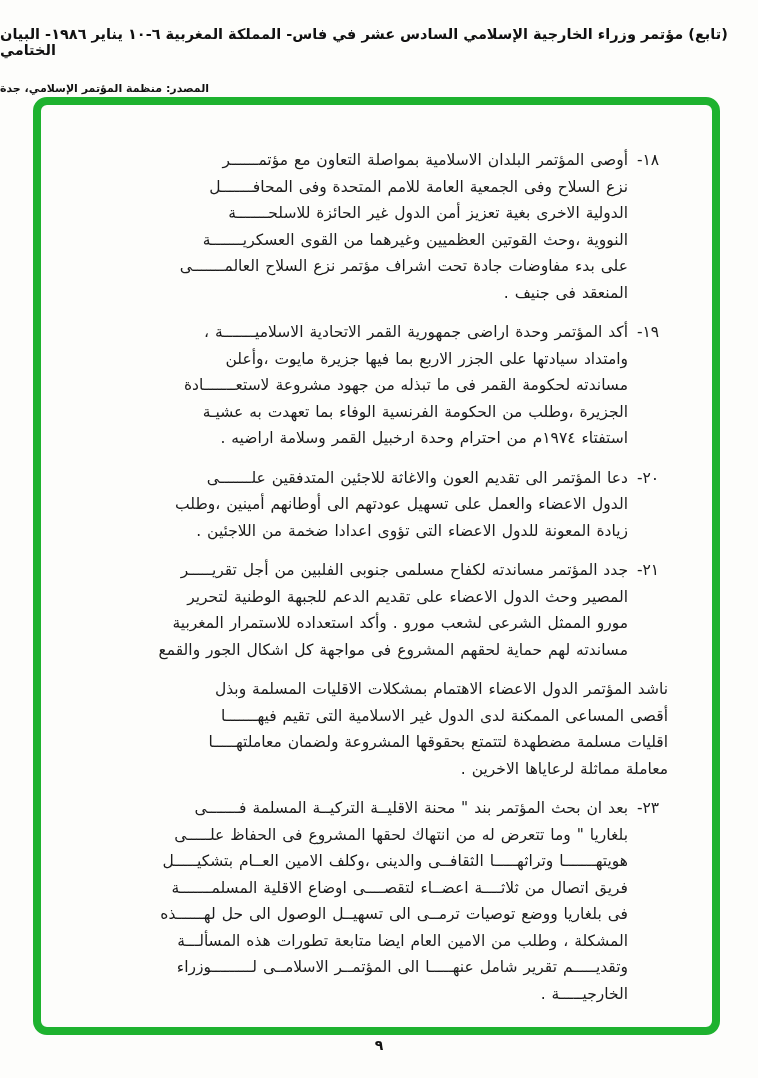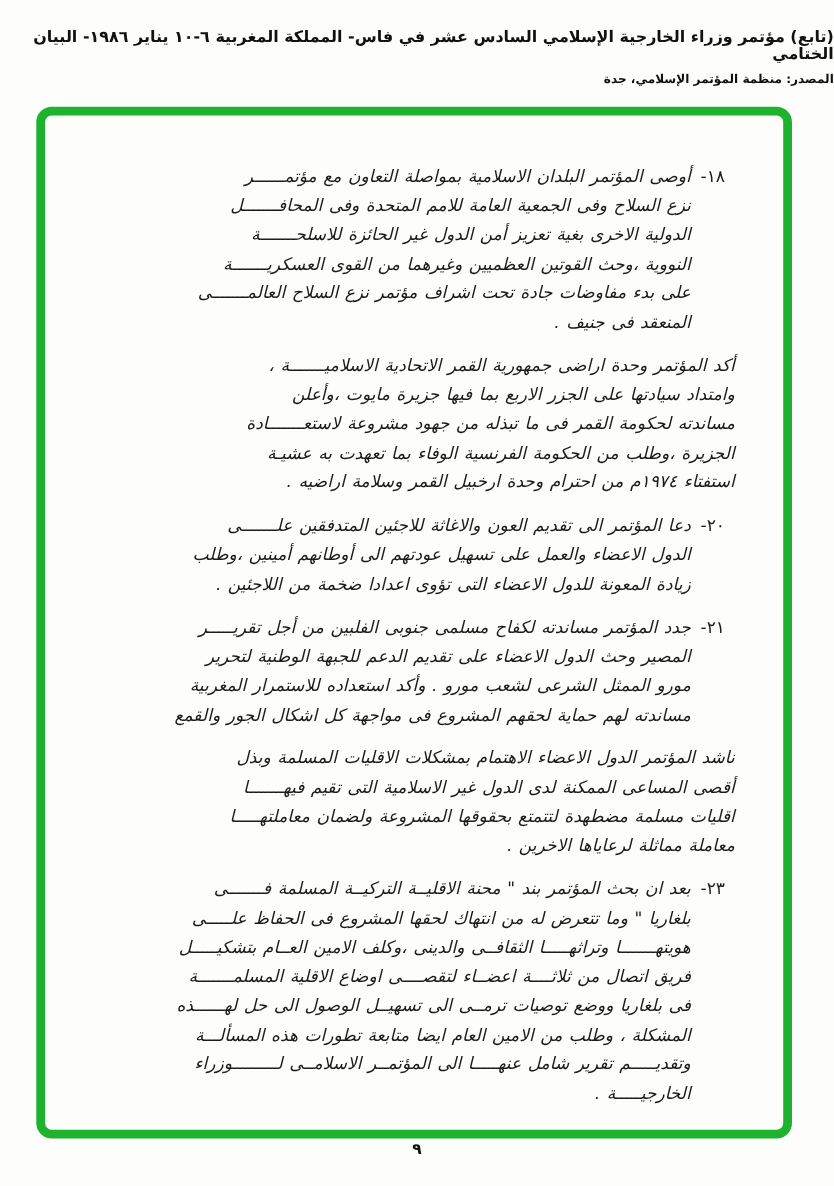--- a/index.html
+++ b/index.html
@@ -13,31 +13,31 @@
     background: #fdfdfb;
     font-family: "DejaVu Sans", sans-serif;
     color: #1b1b1b;
     overflow: hidden;
   }
   .header {
     position: absolute;
     top: 26px;
     left: 0;
     right: 0;
-    text-align: right;
+    text-align: left;
     direction: rtl;
   }
   .header-title {
     font-size: 14.5px;
     font-weight: 700;
     letter-spacing: 0;
     color: #111;
   }
   .header-source {
-    margin-top: 7px;
+    margin-top: 24px;
     font-size: 11px;
     font-weight: 700;
     color: #111;
   }
   .doc-frame {
     position: absolute;
     left: 33px;
     top: 97px;
     width: 687px;
     height: 938px;
@@ -59,21 +59,20 @@
   }
   .para-num {
     flex: 0 0 40px;
     white-space: nowrap;
     text-align: center;
   }
   .para-text {
     flex: 1;
     white-space: pre-line;
     word-spacing: 1px;
-    font-style: italic;
   }
   .page-number {
     position: absolute;
     top: 1037px;
     left: 0;
     right: 0;
     text-align: center;
     font-size: 14px;
     font-weight: 700;
     color: #111;
@@ -94,20 +93,21 @@
       <span class="para-num">١٨-</span>
       <div class="para-text">أوصى المؤتمر البلدان الاسلامية بمواصلة التعاون مع مؤتمــــــر
 نزع السلاح وفى الجمعية العامة للامم المتحدة وفى المحافـــــــل
 الدولية الاخرى بغية تعزيز أمن الدول غير الحائزة للاسلحـــــــة
 النووية ،وحث القوتين العظميين وغيرهما من القوى العسكريـــــــة
 على بدء مفاوضات جادة تحت اشراف مؤتمر نزع السلاح العالمـــــــى
 المنعقد فى جنيف .</div>
     </div>
 
     <div class="para">
+      <span class="para-num">١٩-</span>
       <div class="para-text">أكد المؤتمر وحدة اراضى جمهورية القمر الاتحادية الاسلاميـــــــة ،
 وامتداد سيادتها على الجزر الاربع بما فيها جزيرة مايوت ،وأعلن
 مساندته لحكومة القمر فى ما تبذله من جهود مشروعة لاستعـــــــادة
 الجزيرة ،وطلب من الحكومة الفرنسية الوفاء بما تعهدت به عشيـة
 استفتاء ١٩٧٤م من احترام وحدة ارخبيل القمر وسلامة اراضيه .</div>
     </div>
 
     <div class="para">
       <span class="para-num">٢٠-</span>
       <div class="para-text">دعا المؤتمر الى تقديم العون والاغاثة للاجئين المتدفقين علـــــــى

